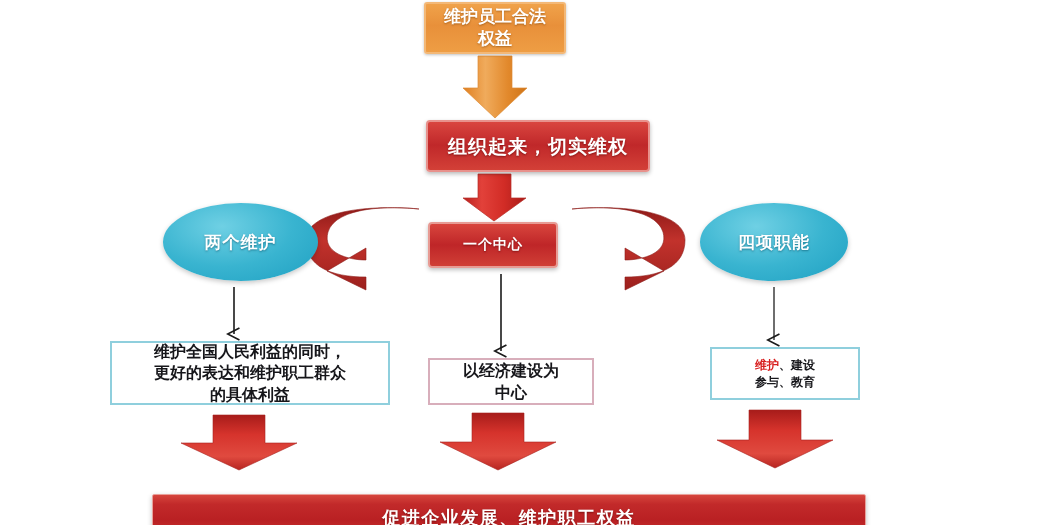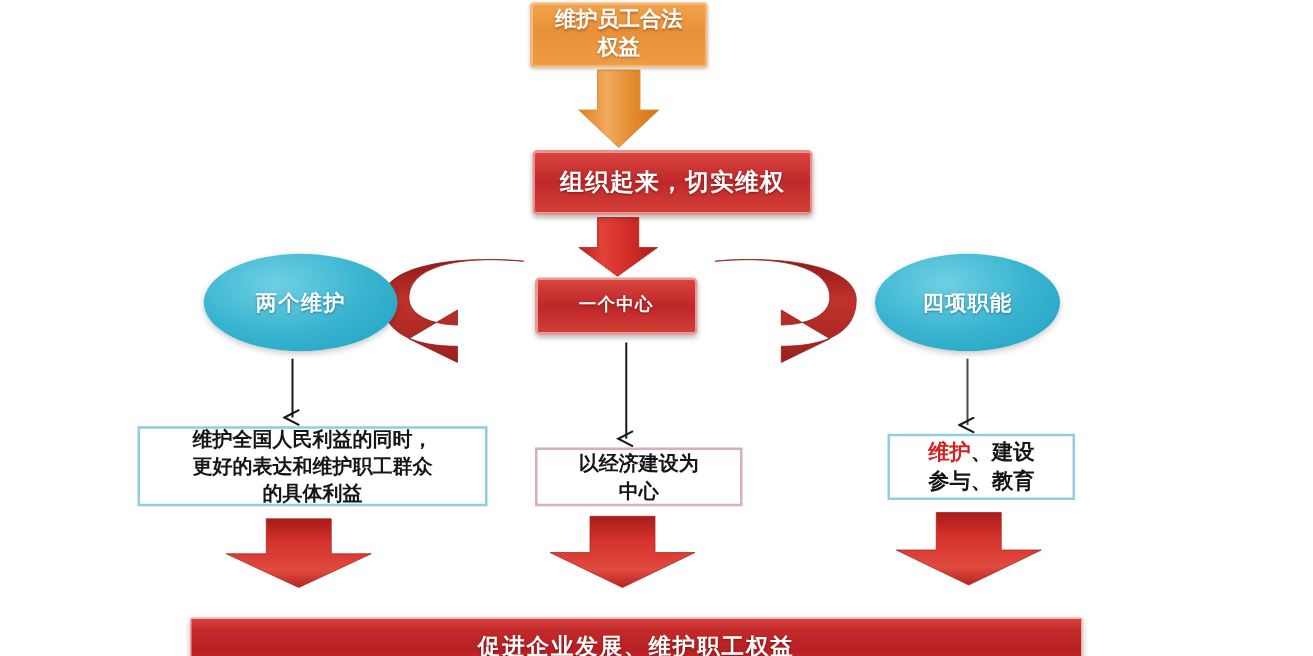--- a/index.html
+++ b/index.html
@@ -35,20 +35,21 @@
     width: 142px;
     height: 52px;
     background: linear-gradient(180deg, #f0a24a 0%, #e8903a 45%, #ee9d44 100%);
     border: 2px solid #f3b877;
     border-radius: 3px;
     color: #ffffff;
     font-size: 17px;
     font-weight: bold;
     text-shadow: 0 1px 2px rgba(120,60,0,.55);
     box-shadow: 0 1px 3px rgba(0,0,0,.25);
+    font-family: Liberation Serif, serif;
   }
 
   
   #box-slogan {
     left: 382px;
     top: 120px;
     width: 224px;
     height: 52px;
     background: linear-gradient(180deg, #d9453f 0%, #c0282a 48%, #d34037 100%);
     border: 2px solid #e8918c;
@@ -126,21 +127,21 @@
     height: 47px;
     border: 2px solid #d8aebb;
     font-size: 16px;
   }
   #box-right-text {
     left: 710px;
     top: 347px;
     width: 150px;
     height: 53px;
     border: 2px solid #8fcfdd;
-    font-size: 17px;
+    font-size: 12px;
   }
   .red-emph { color: #d81f1f; }
 
   
   #box-bottom {
     left: 152px;
     top: 494px;
     width: 714px;
     height: 48px;
     background: linear-gradient(180deg, #d6453d 0%, #c22a2a 20%, #b92023 55%, #cf3a33 100%);

